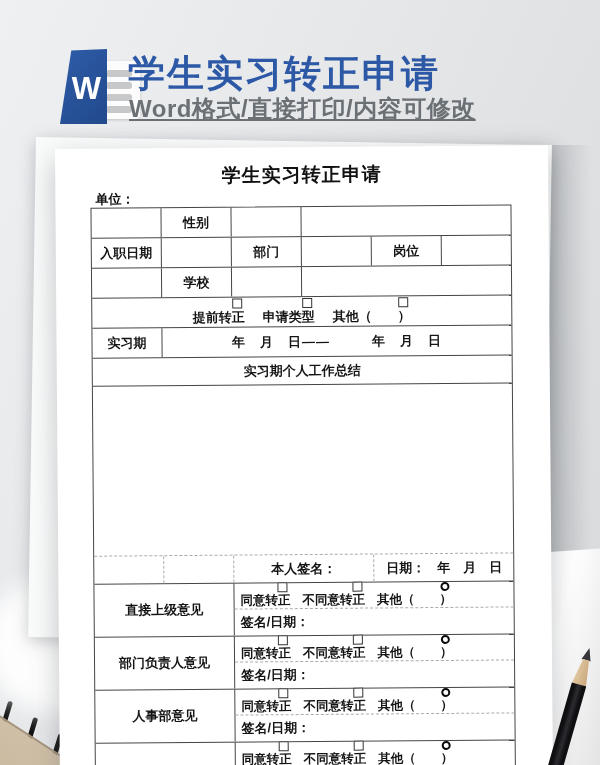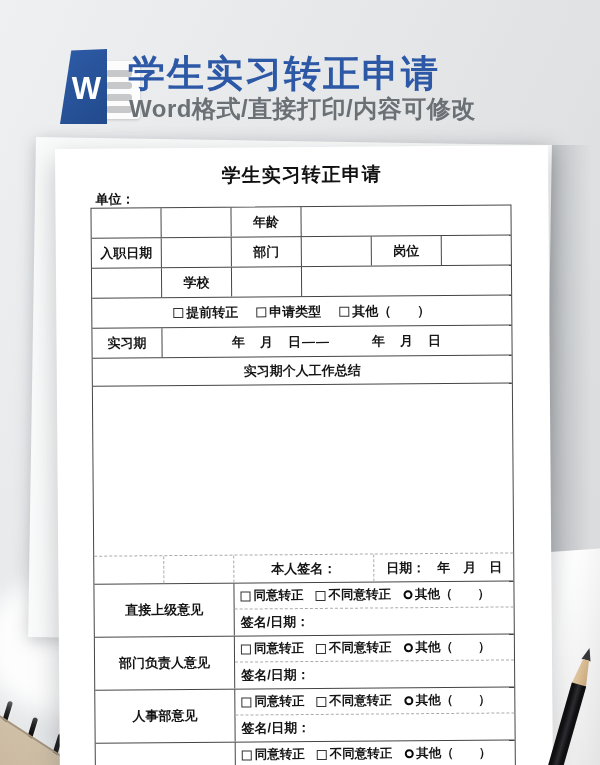--- a/index.html
+++ b/index.html
@@ -23,21 +23,21 @@
     background:#fcfcfd;border-radius:4px;box-shadow:0 1px 3px rgba(0,0,0,.18);}
   .word-page i{position:absolute;left:10px;width:26px;height:7px;border-radius:3px;background:#c6c8ca;display:block;}
   .word-blue{position:absolute;left:8px;top:3px;width:47px;height:75px;
     background:linear-gradient(135deg,#2e5ca8,#224a8c);
     clip-path:polygon(24% 2%,100% 0%,100% 100%,0% 100%);
     display:flex;align-items:center;justify-content:center;}
   .word-blue span{color:#fff;font-size:31px;font-weight:700;padding-left:6px;padding-top:4px;}
   .banner-title{position:absolute;left:128px;top:49px;font-size:37px;font-weight:800;
     letter-spacing:2px;color:var(--banner-title-color);white-space:nowrap;}
   .banner-subtitle{position:absolute;left:129px;top:93px;font-size:24px;font-weight:700;
-    letter-spacing:.5px;color:var(--banner-subtitle-color);white-space:nowrap;}
+    letter-spacing:.5px;color:var(--banner-subtitle-color);white-space:nowrap;text-decoration:underline;}
 
   
   .right-shade{position:absolute;left:545px;top:145px;width:55px;height:470px;
     background:linear-gradient(to right,rgba(130,134,138,.40),rgba(130,134,138,0) 85%);}
   .back-sheet{position:absolute;left:32px;top:141px;width:516px;height:500px;
     background:#fafbfb;transform:rotate(.9deg);box-shadow:0 4px 16px rgba(100,104,108,.35);}
   .blur-blob{position:absolute;left:-15px;top:575px;width:185px;height:140px;
     background:#fdfdfd;border-radius:45%;filter:blur(11px);}
   .notebook{position:absolute;left:-28px;top:678px;width:240px;height:150px;
     transform:rotate(33deg);transform-origin:0 0;}
@@ -73,21 +73,21 @@
   .h30{height:30px;} .h28{height:28px;}
   .r-blank{height:170px;border-bottom:1px dashed var(--dash);}
   .r-sig{height:28px;}
   .r-sig .cell{border-right:1px dashed var(--dash);}
   .r-sig .cell:last-child{border-right:none;}
   .r-op{height:53px;}
   .op-content{flex-direction:column;align-items:stretch;justify-content:stretch;display:flex;padding:0;}
   .op-line1{height:26px;border-bottom:1px dashed var(--dash);display:flex;align-items:center;
     padding-left:6px;gap:12px;font-size:12.5px;}
   .op-line2{flex:1;display:flex;align-items:center;padding-left:6px;font-size:13px;}
-  .opt{display:flex;align-items:center;white-space:nowrap;}
+  .opt{display:flex;align-items:flex-end;white-space:nowrap;flex-direction:column;}
   .cbx{display:inline-block;width:10px;height:10px;border:1.4px solid #333;background:#fff;margin-right:3px;flex:0 0 auto;}
   .rdo{display:inline-block;width:9px;height:9px;border:2.6px solid #0a0a0a;border-radius:50%;background:#fff;margin-right:3px;flex:0 0 auto;}
   .apply-opts{gap:18px;}
   .period-val{letter-spacing:1px;}
   .date-cell{justify-content:space-between;padding:0 12px;}
   .nowrap{white-space:nowrap;}
 </style>
 </head>
 <body>
 
@@ -124,22 +124,22 @@
   <div class="white-curl"></div>
 
   <div class="paper">
     <div class="doc-title">学生实习转正申请</div>
     <div class="unit-label">单位：</div>
 
     <div class="tbl">
 
       <div class="row h30">
         <div class="cell w70"></div>
-        <div class="cell w70"></div>
-        <div class="cell w70">年龄</div>
+        <div class="cell w70">性别</div>
+        <div class="cell w70"></div>
         <div class="cell wrest"></div>
       </div>
       <div class="row h30">
         <div class="cell w70">入职日期</div>
         <div class="cell w70"></div>
         <div class="cell w70">部门</div>
         <div class="cell w70"></div>
         <div class="cell w70">岗位</div>
         <div class="cell wrest"></div>
       </div>

